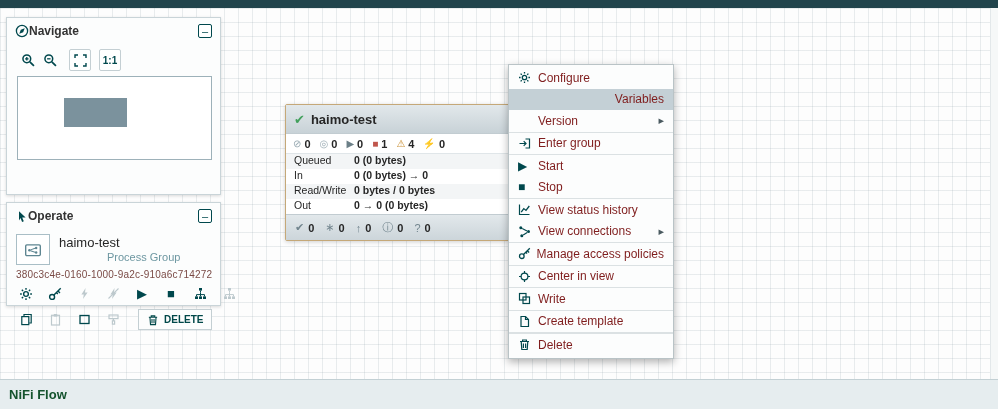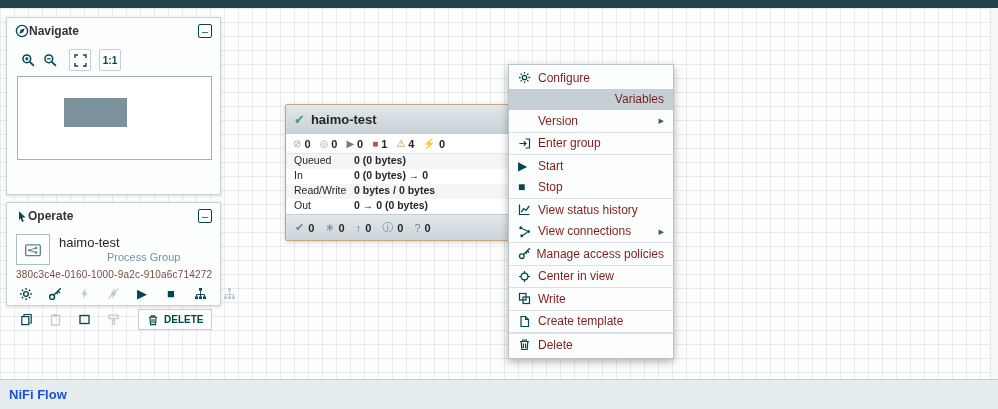--- a/index.html
+++ b/index.html
@@ -14,21 +14,21 @@
       linear-gradient(to right, rgba(125,148,156,0.16) 1px, transparent 1px),
       linear-gradient(to bottom, rgba(125,148,156,0.16) 1px, transparent 1px);
     background-size:14px 14px;
   }
 
   .topbar { position:absolute; top:0; left:0; right:0; height:8px; background:#21444c; }
 
   .scroll-track { position:absolute; right:0; top:8px; bottom:30px; width:8px; background:#f6f8f8; border-left:1px solid #e3e8ea; }
 
   .statusbar { position:absolute; left:0; right:0; bottom:0; height:30px; background:#e6edef; border-top:1px solid #c3d0d4; display:flex; align-items:center; padding-left:9px; }
-  .statusbar .crumb { font-size:13px; font-weight:bold; color:#1d4ed8; }
+  .statusbar .crumb { font-size:13px; font-weight:bold; color:#14532d; }
 
   
   .side-panel { position:absolute; width:215px; background:#fcfdfd; border:1px solid #c9d4d8; box-shadow:0 1px 3px rgba(0,0,0,0.15); }
   #navigate-panel { left:6px; top:17px; height:178px; }
   #operate-panel  { left:6px; top:202px; height:104px; }
   .panel-header { height:26px; display:flex; align-items:center; padding:0 8px; }
   .panel-title  { font-size:12px; font-weight:bold; color:#333; }
   .panel-hicon  { color:#00484d; display:flex; align-items:center; }
   .collapse-btn { margin-left:auto; width:14px; height:14px; border:1px solid #00484d; color:#00484d; background:#fff; border-radius:2px; display:flex; align-items:center; justify-content:center; font-size:11px; line-height:1; cursor:pointer; }
 

